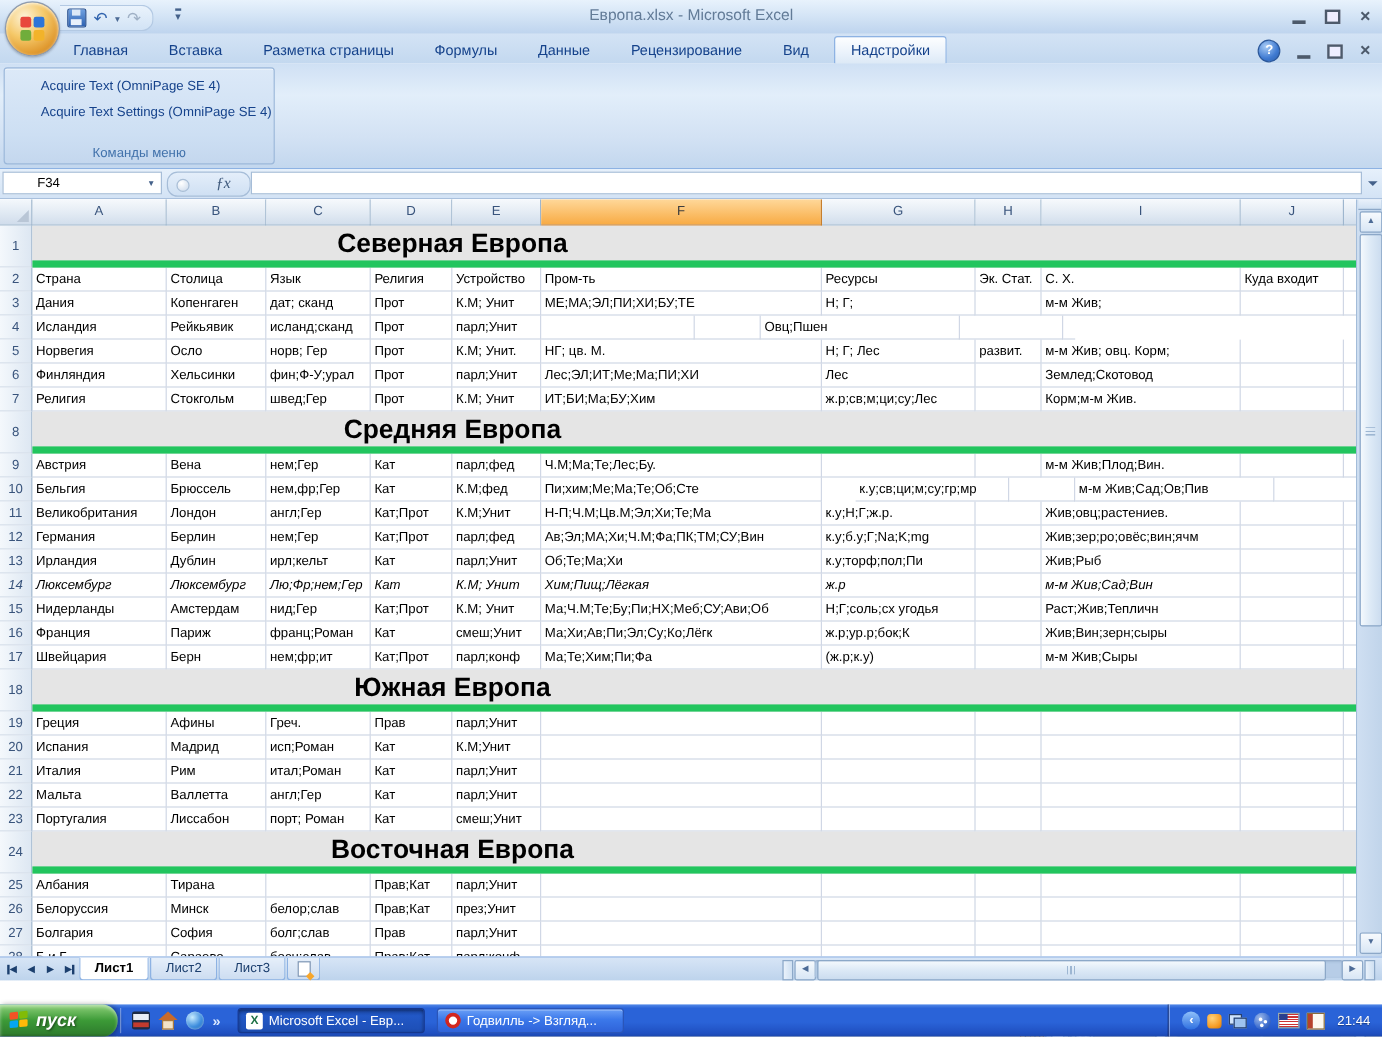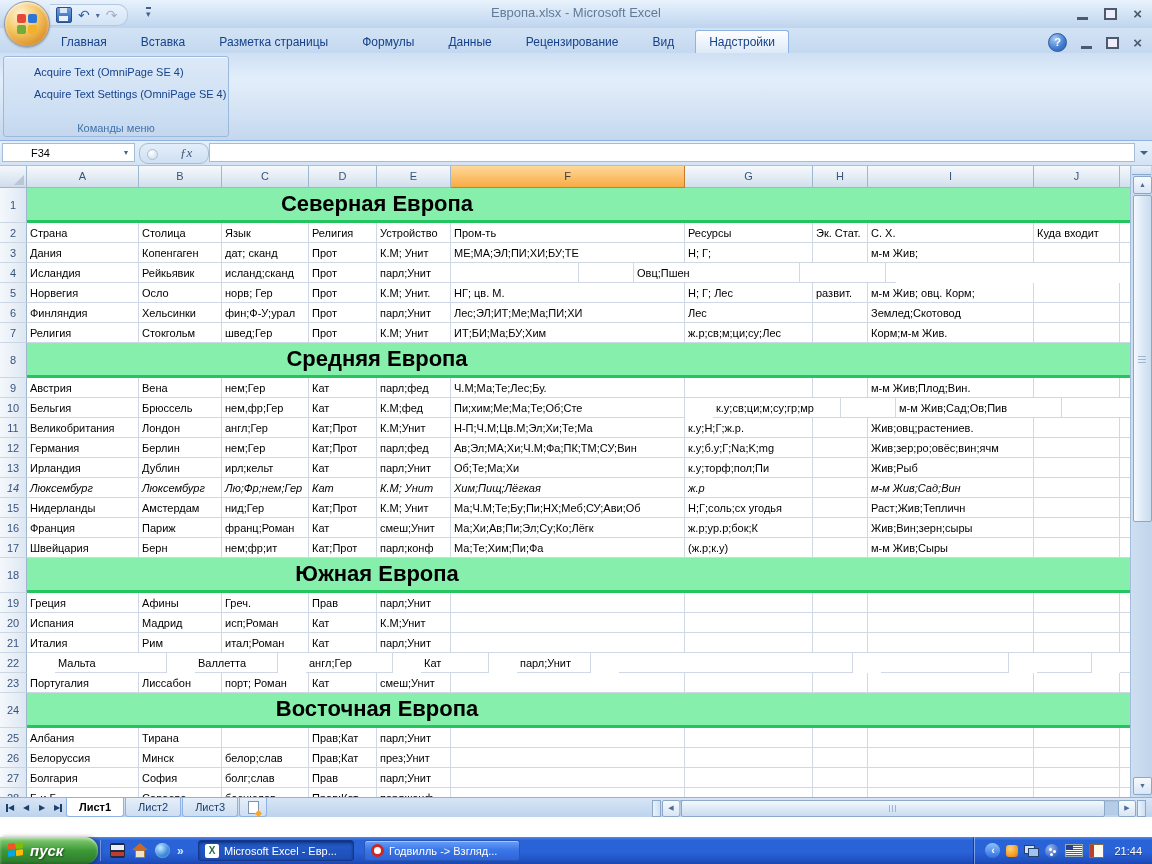--- a/index.html
+++ b/index.html
@@ -83,21 +83,21 @@
   .col-header.selected{background:linear-gradient(#ffd89a,#fbbа6a 45%,#f8ab44);
     background:linear-gradient(#ffd89a,#f8ab44);border-right:1px solid #c57e2e;border-bottom:1px solid #c57e2e;color:#3d3d3d;}
   .rows{position:absolute;left:0;top:22px;width:1130px;bottom:0;overflow:hidden;}
   .grid-row{display:flex;}
   .row-num{width:27px;flex:0 0 27px;background:linear-gradient(90deg,#f4f8fc,#dde7f2);
     border-right:1px solid #9eb6ce;border-bottom:1px solid #cbd6e4;box-sizing:border-box;
     font-size:11px;color:#39547c;display:flex;align-items:center;justify-content:center;}
   .cell{box-sizing:border-box;border-right:1px solid #d0d7e5;border-bottom:1px solid #d0d7e5;
     font-size:11px;color:#000;padding:0 2px 0 3px;white-space:nowrap;overflow:hidden;display:flex;align-items:center;}
   .cell.filler{border-right:none;}
-  .title-cell{flex:1;position:relative;border-bottom:3px solid #22c55e;box-sizing:border-box;background:#86efac;}
+  .title-cell{flex:1;position:relative;border-bottom:6px solid #22c55e;box-sizing:border-box;background:#e5e5e5;}
   .title-text{position:absolute;left:350px;top:50%;transform:translate(-50%,-50%);
     font-size:22px;font-weight:600;color:#000;white-space:nowrap;}
 
   
   .vscroll{position:absolute;right:0;top:0;bottom:0;width:22px;background:linear-gradient(90deg,#cfdff2,#c0d4ea);
     border-left:1px solid #a3bcd9;box-sizing:border-box;}
   .vsplit{position:absolute;left:1px;right:1px;top:0;height:8px;background:linear-gradient(#eaf2fb,#cfe0f2);border-bottom:1px solid #8ca8c8;}
   .sbtn{position:absolute;left:2px;width:17px;height:16px;border:1px solid #8ca8c8;border-radius:2px;
     background:linear-gradient(#f7fafd,#d8e6f5);text-align:center;font-size:7px;color:#4d6b96;line-height:15px;}
   .vup{top:10px;}.vdown{bottom:2px;}
@@ -546,21 +546,21 @@
           <div class="cell" style="width: 87px; flex: 0 0 87px;">итал;Роман</div>
           <div class="cell" style="width: 68px; flex: 0 0 68px;">Кат</div>
           <div class="cell" style="width: 74px; flex: 0 0 74px;">парл;Унит</div>
           <div class="cell" style="width: 234px; flex: 0 0 234px;"></div>
           <div class="cell" style="width: 128px; flex: 0 0 128px;"></div>
           <div class="cell" style="width: 55px; flex: 0 0 55px;"></div>
           <div class="cell" style="width: 166px; flex: 0 0 166px;"></div>
           <div class="cell" style="width: 86px; flex: 0 0 86px;"></div>
           <div class="cell filler" style="width: 10px; flex: 0 0 10px;"></div>
         </div>
-        <div class="grid-row" style="height: 20px; gap: 28px;">
+        <div class="grid-row" style="height: 20px;">
           <div class="row-num">22</div>
           <div class="cell" style="width: 112px; flex: 0 0 112px;">Мальта</div>
           <div class="cell" style="width: 83px; flex: 0 0 83px;">Валлетта</div>
           <div class="cell" style="width: 87px; flex: 0 0 87px;">англ;Гер</div>
           <div class="cell" style="width: 68px; flex: 0 0 68px;">Кат</div>
           <div class="cell" style="width: 74px; flex: 0 0 74px;">парл;Унит</div>
           <div class="cell" style="width: 234px; flex: 0 0 234px;"></div>
           <div class="cell" style="width: 128px; flex: 0 0 128px;"></div>
           <div class="cell" style="width: 55px; flex: 0 0 55px;"></div>
           <div class="cell" style="width: 166px; flex: 0 0 166px;"></div>

